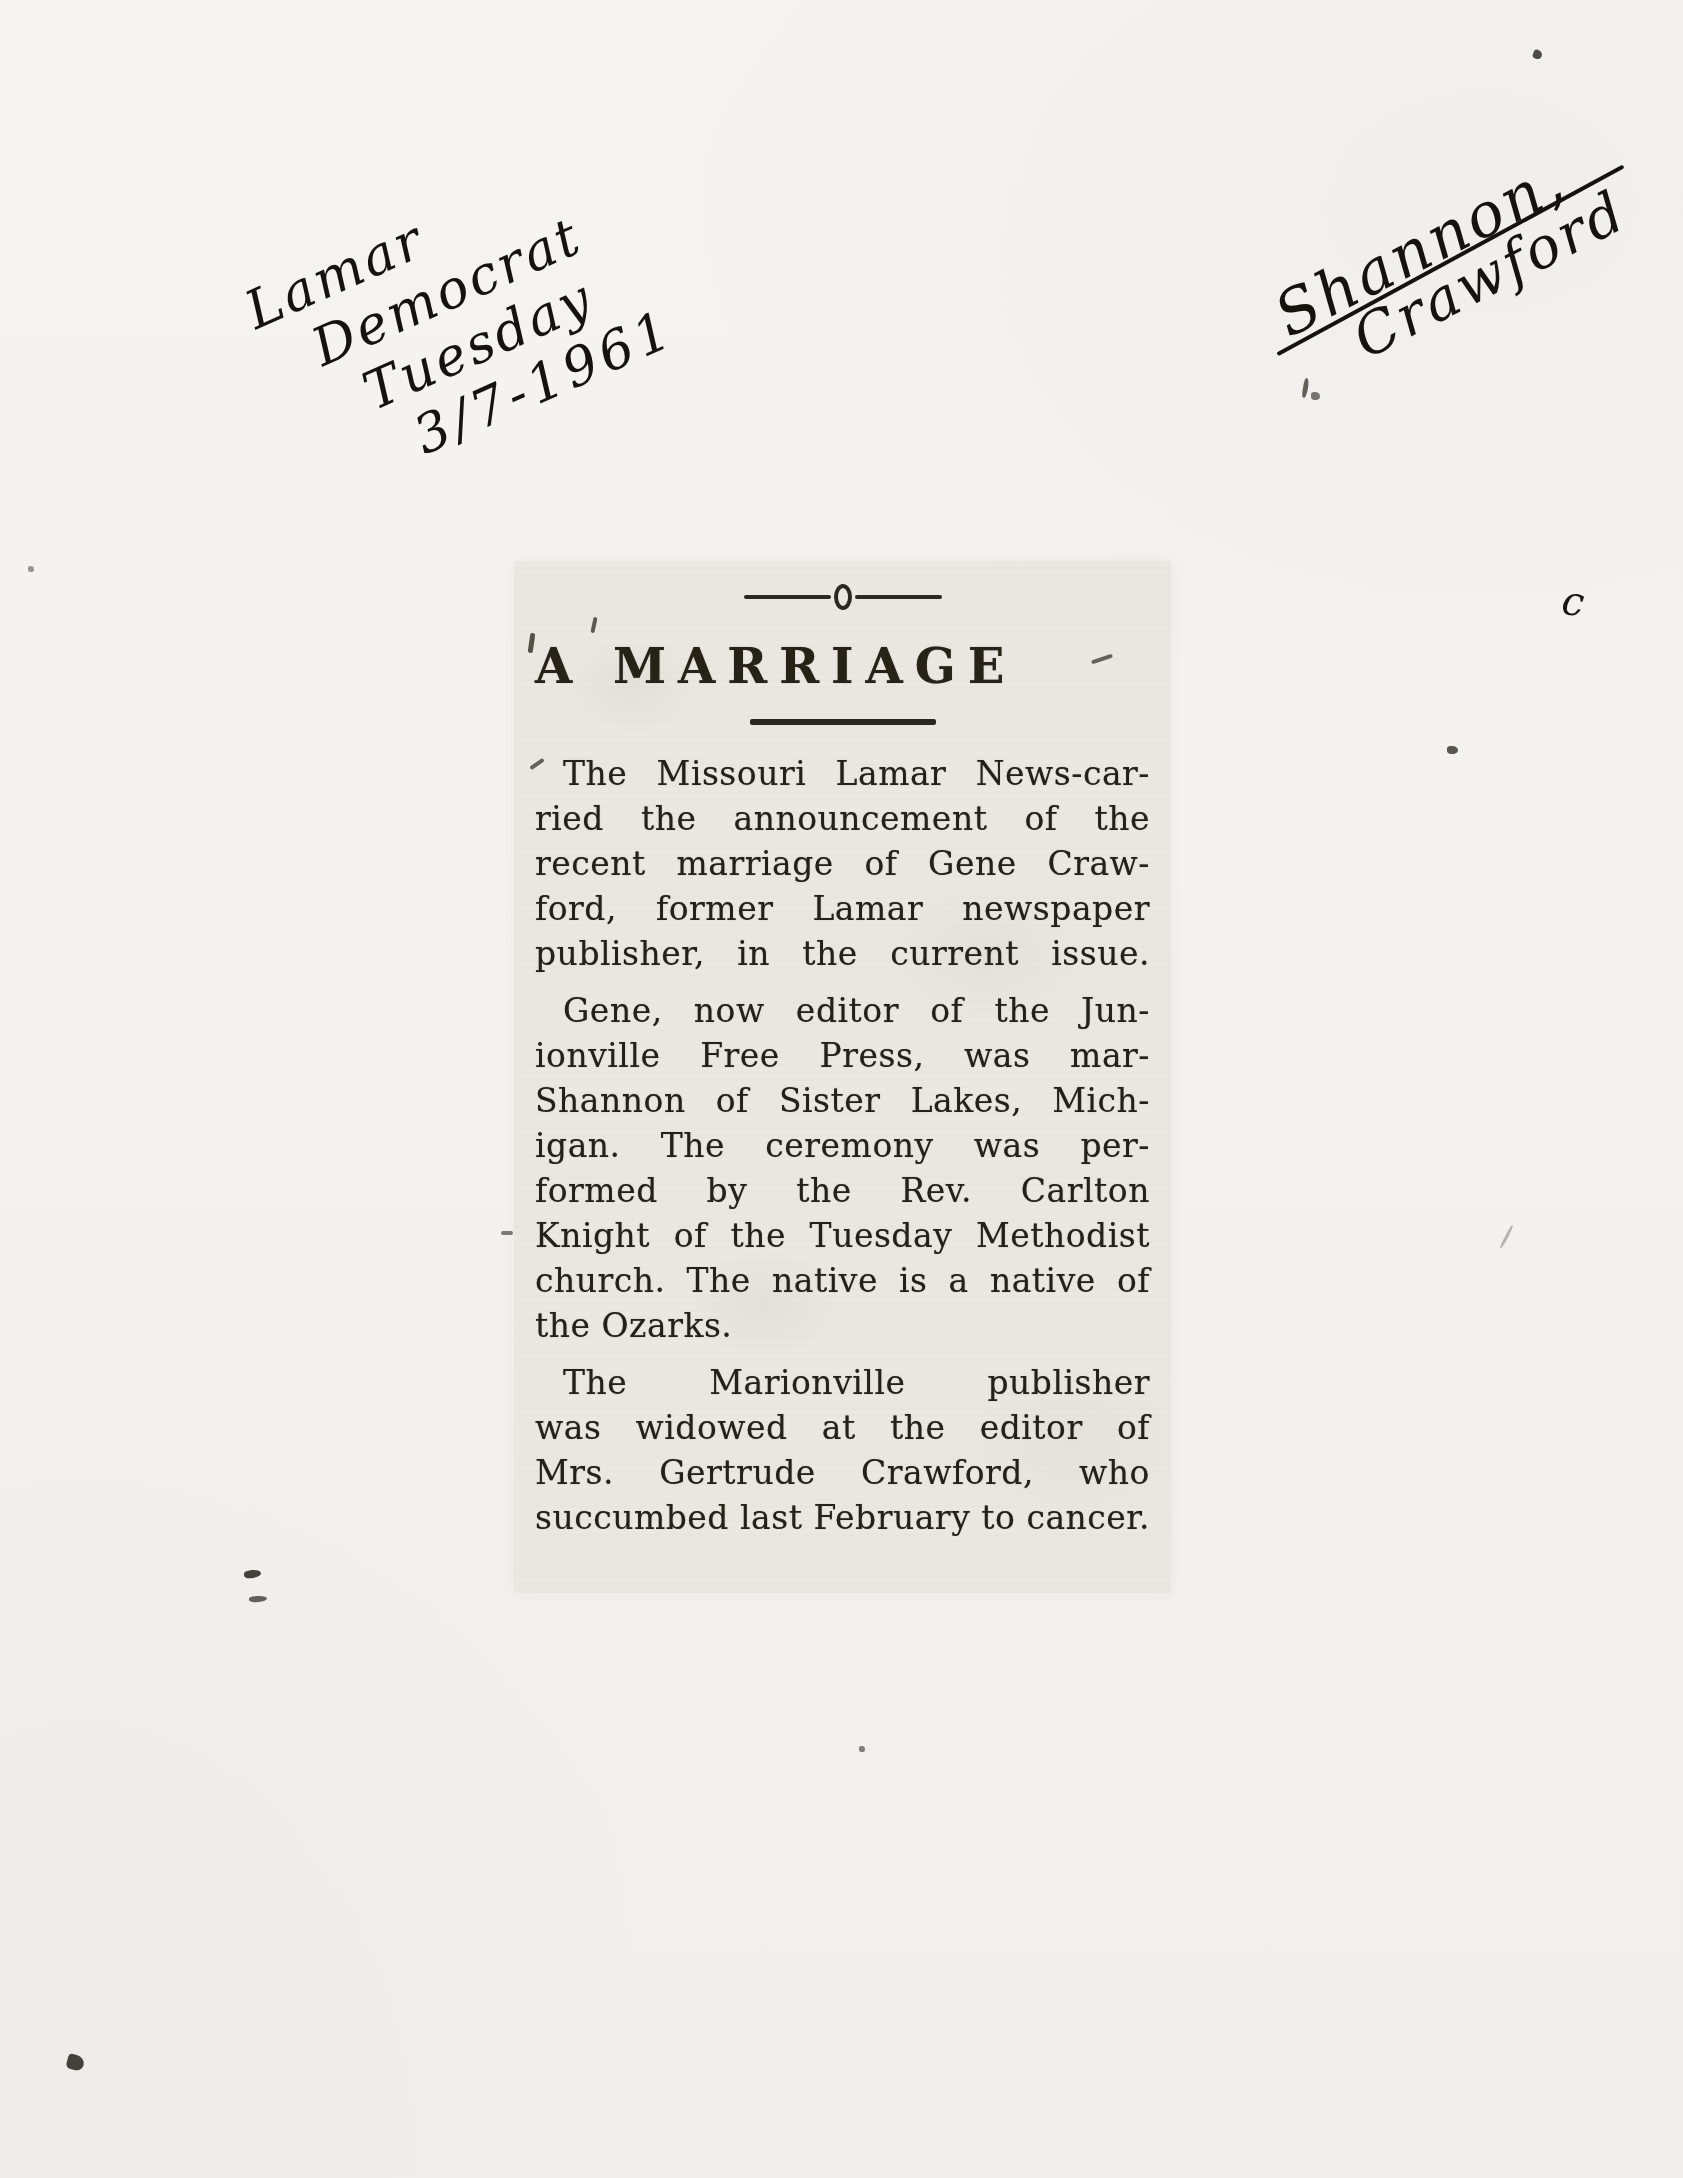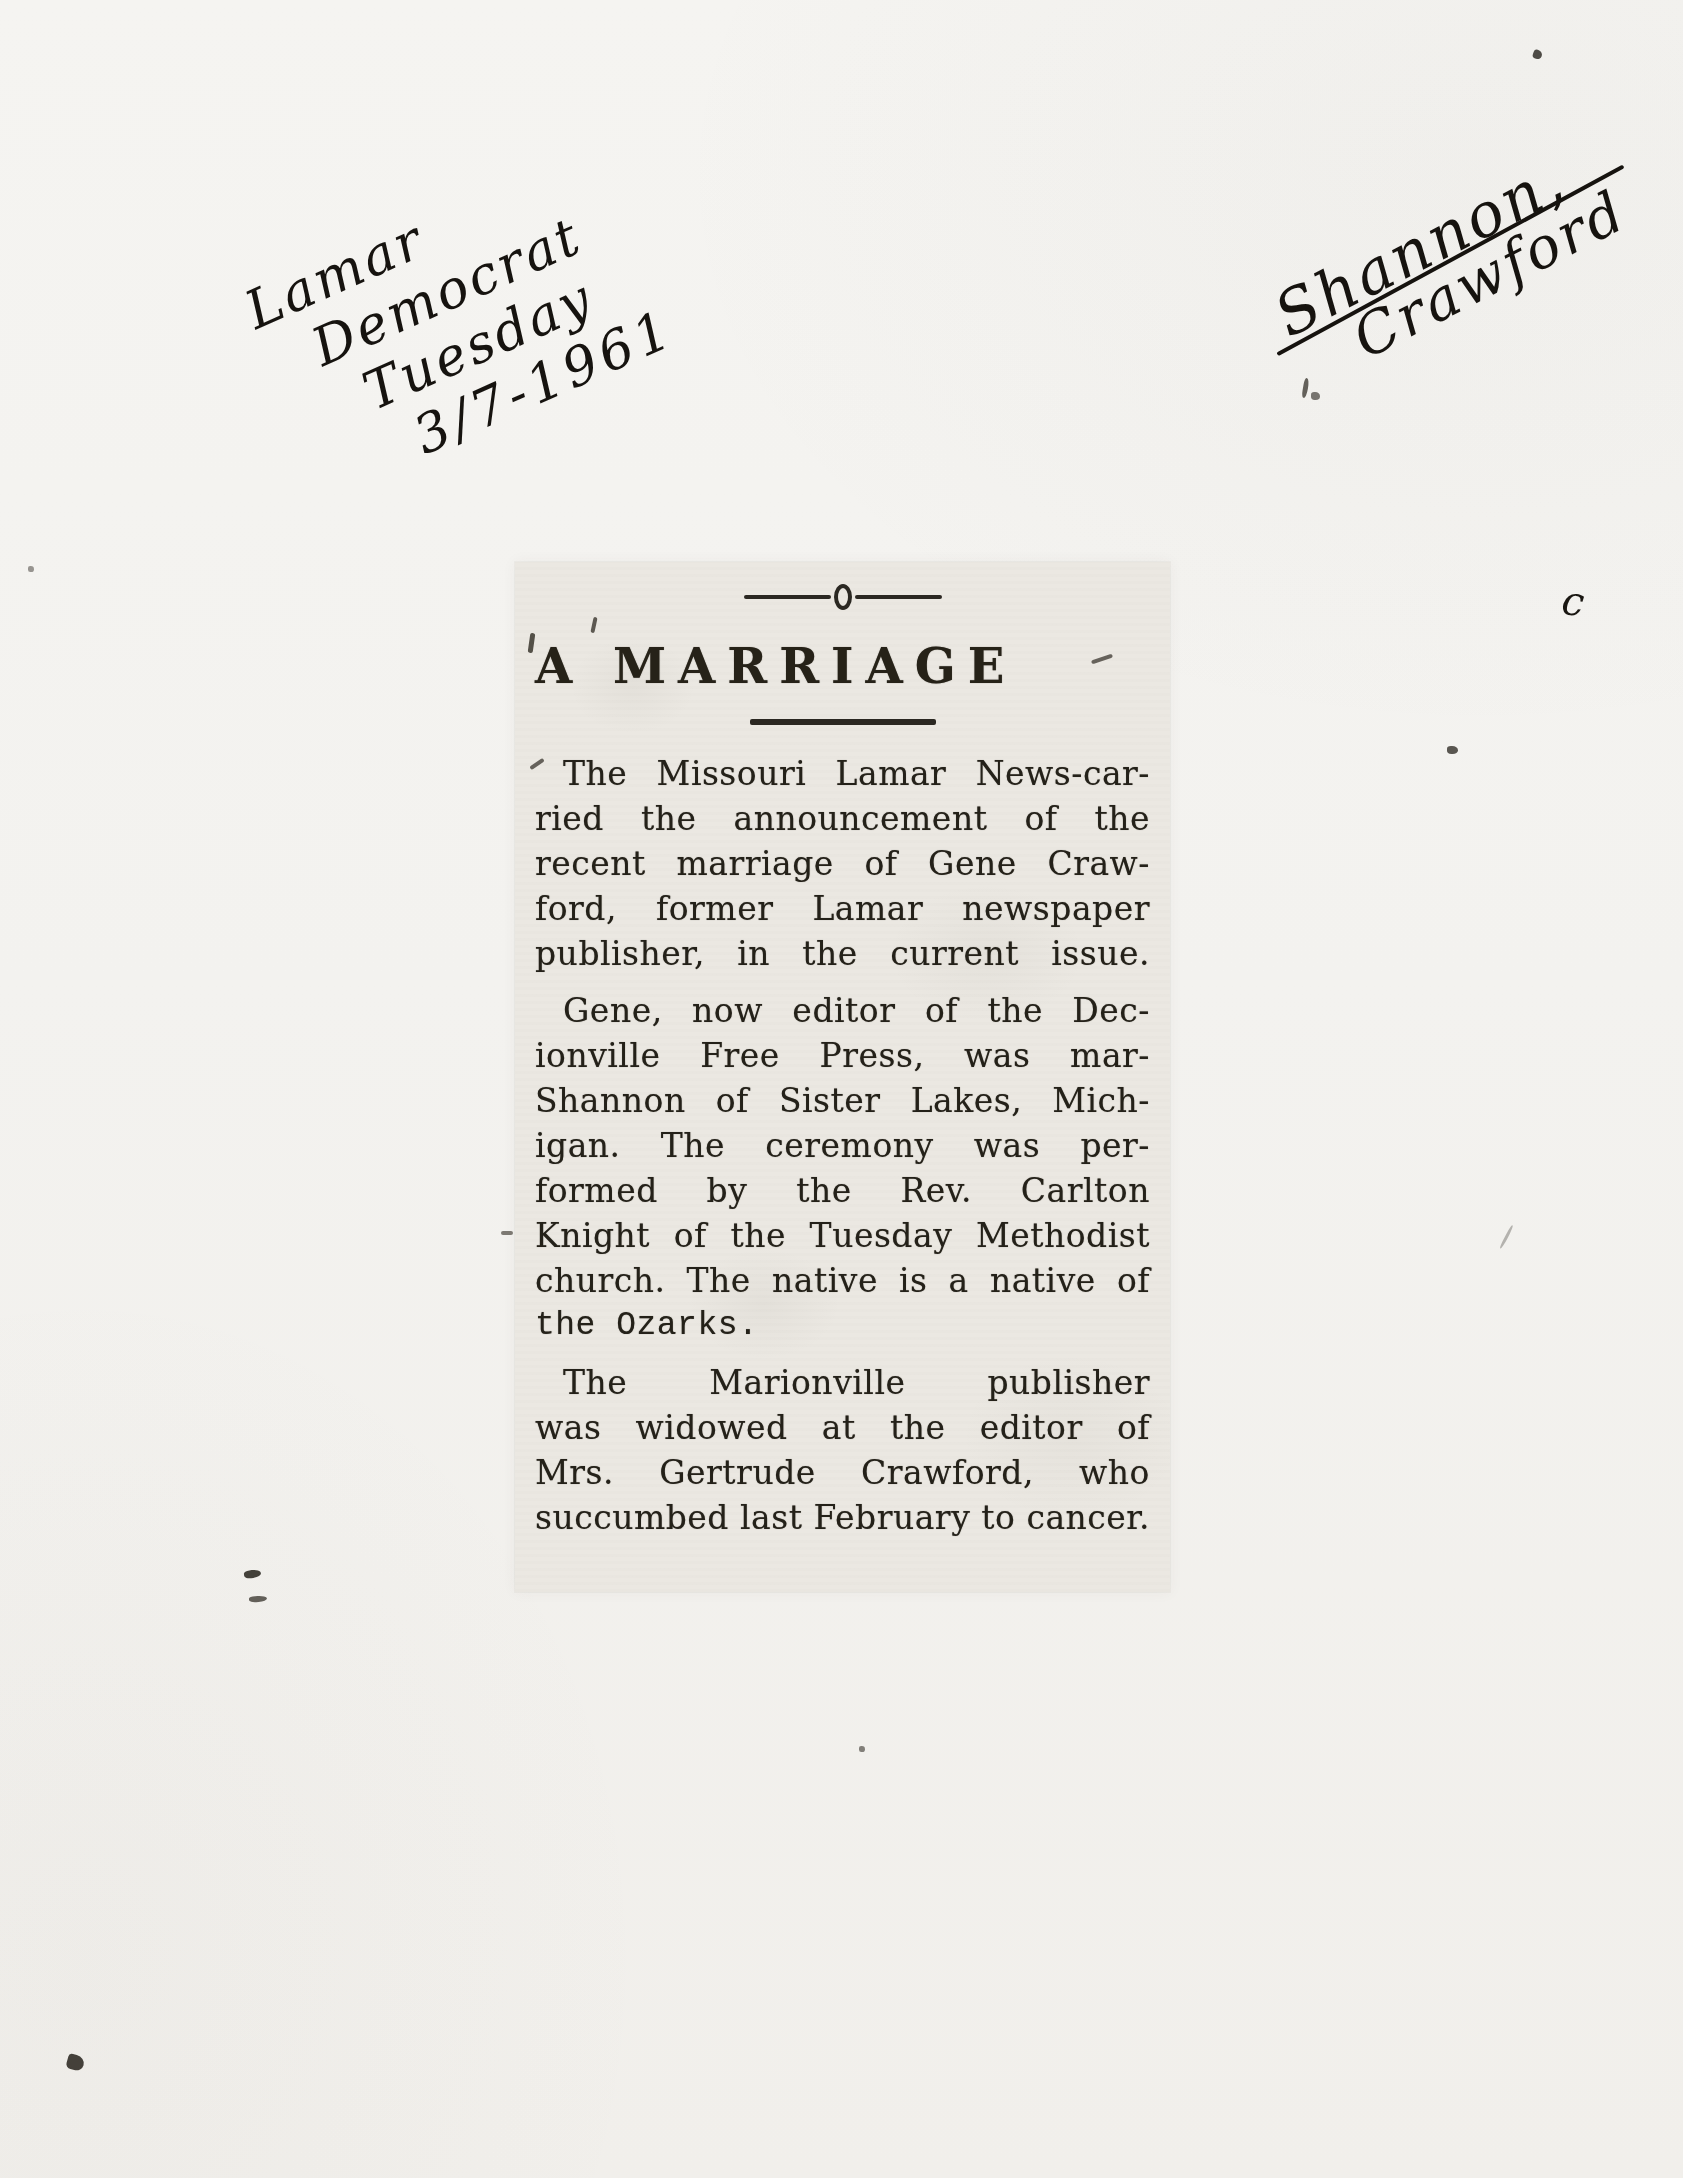--- a/index.html
+++ b/index.html
@@ -84,21 +84,21 @@
   .article-body { margin-top:26px; }
   .para { margin:0; }
   .para + .para { margin-top:12px; }
   .bl {
     display:block; font-size:33px; line-height:45px; letter-spacing:0.5px;
     text-align:justify; text-align-last:justify; text-justify:inter-word;
     color:#242119; text-shadow:0 0 1px rgba(45,40,30,0.45);
     white-space:normal;
   }
   .bl.indent { padding-left:28px; }
-  .bl.no-just { text-align:right; text-align-last:left;font-family:Liberation Mono, monospace; }
+  .bl.no-just { text-align:right; text-align-last:left; }
 
   
   .tick { position:absolute; background:#2e2a22; border-radius:2px; }
   .tick-headline-left  { left:14px; top:71px;  width:5px;  height:20px; transform:rotate(8deg);  opacity:.8; }
   .tick-headline-left2 { left:20px; top:194px; width:4px;  height:16px; transform:rotate(55deg); opacity:.7; }
   .tick-headline-apos  { left:77px; top:55px;  width:4px;  height:16px; transform:rotate(12deg); opacity:.75; }
   .tick-headline-dash  { right:57px; top:95px; width:22px; height:4px;  transform:rotate(-18deg); opacity:.7; }
   .tick-body-left      { left:-14px; top:669px; width:12px; height:4px; opacity:.6; }
 
   .speck { position:absolute; background:#26221b; border-radius:40% 60% 55% 45%; }
@@ -152,21 +152,21 @@
 
     <div class="article-body">
       <p class="para">
         <span class="bl indent">The Missouri Lamar News-car-</span>
         <span class="bl">ried the announcement of the</span>
         <span class="bl">recent marriage of Gene Craw-</span>
         <span class="bl">ford, former Lamar newspaper</span>
         <span class="bl">publisher, in the current issue.</span>
       </p>
       <p class="para">
-        <span class="bl indent">Gene, now editor of the Dec-</span>
+        <span class="bl indent">Gene, now editor of the Jun-</span>
         <span class="bl">ionville Free Press, was mar-</span>
         <span class="bl">Shannon of Sister Lakes, Mich-</span>
         <span class="bl">igan. The ceremony was per-</span>
         <span class="bl">formed by the Rev. Carlton</span>
         <span class="bl">Knight of the Tuesday Methodist</span>
         <span class="bl">church. The native is a native of</span>
         <span class="bl no-just">the Ozarks.</span>
       </p>
       <p class="para">
         <span class="bl indent">The Marionville publisher</span>

